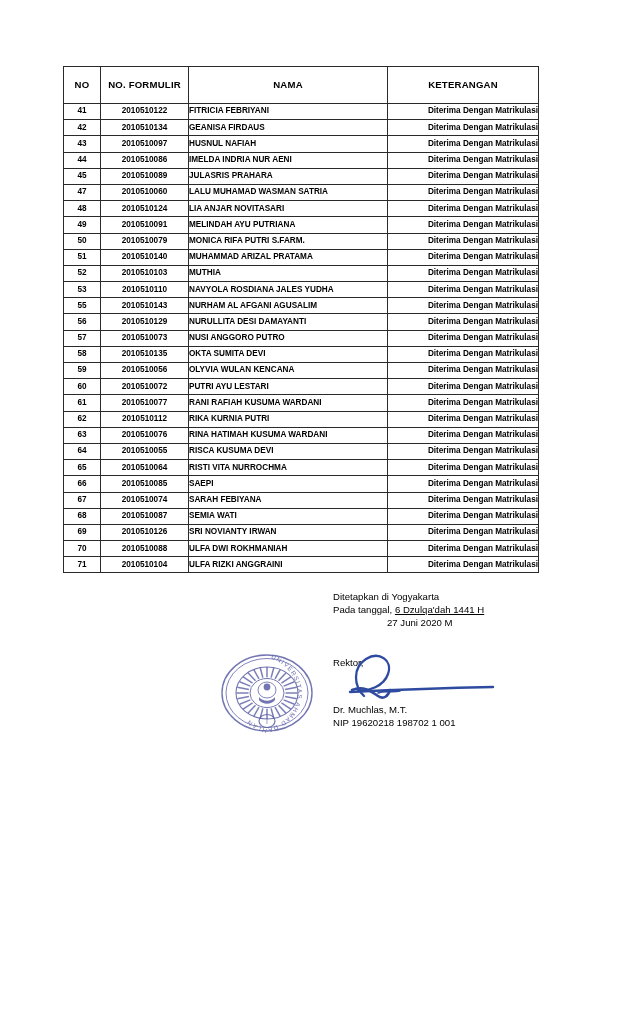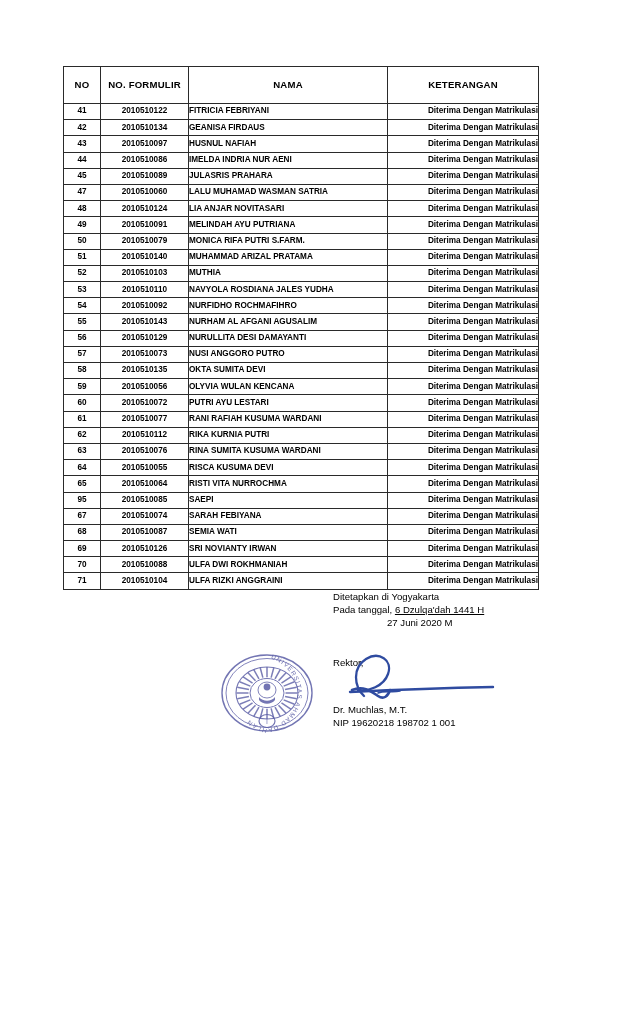--- a/index.html
+++ b/index.html
@@ -192,26 +192,20 @@
           <td class="name">MUTHIA</td>
           <td class="note">Diterima Dengan Matrikulasi</td>
         </tr>
         <tr>
           <td class="no">53</td>
           <td class="form">2010510110</td>
           <td class="name">NAVYOLA ROSDIANA JALES YUDHA</td>
           <td class="note">Diterima Dengan Matrikulasi</td>
         </tr>
         <tr>
-          <td class="no">54</td>
-          <td class="form">2010510092</td>
-          <td class="name">NURFIDHO ROCHMAFIHRO</td>
-          <td class="note">Diterima Dengan Matrikulasi</td>
-        </tr>
-        <tr>
           <td class="no">55</td>
           <td class="form">2010510143</td>
           <td class="name">NURHAM AL AFGANI AGUSALIM</td>
           <td class="note">Diterima Dengan Matrikulasi</td>
         </tr>
         <tr>
           <td class="no">56</td>
           <td class="form">2010510129</td>
           <td class="name">NURULLITA DESI DAMAYANTI</td>
           <td class="note">Diterima Dengan Matrikulasi</td>
@@ -248,37 +242,37 @@
         </tr>
         <tr>
           <td class="no">62</td>
           <td class="form">2010510112</td>
           <td class="name">RIKA KURNIA PUTRI</td>
           <td class="note">Diterima Dengan Matrikulasi</td>
         </tr>
         <tr>
           <td class="no">63</td>
           <td class="form">2010510076</td>
-          <td class="name">RINA SUMITA KUSUMA WARDANI</td>
+          <td class="name">RINA HATIMAH KUSUMA WARDANI</td>
           <td class="note">Diterima Dengan Matrikulasi</td>
         </tr>
         <tr>
           <td class="no">64</td>
           <td class="form">2010510055</td>
           <td class="name">RISCA KUSUMA DEVI</td>
           <td class="note">Diterima Dengan Matrikulasi</td>
         </tr>
         <tr>
           <td class="no">65</td>
           <td class="form">2010510064</td>
           <td class="name">RISTI VITA NURROCHMA</td>
           <td class="note">Diterima Dengan Matrikulasi</td>
         </tr>
         <tr>
-          <td class="no">95</td>
+          <td class="no">66</td>
           <td class="form">2010510085</td>
           <td class="name">SAEPI</td>
           <td class="note">Diterima Dengan Matrikulasi</td>
         </tr>
         <tr>
           <td class="no">67</td>
           <td class="form">2010510074</td>
           <td class="name">SARAH FEBIYANA</td>
           <td class="note">Diterima Dengan Matrikulasi</td>
         </tr>

